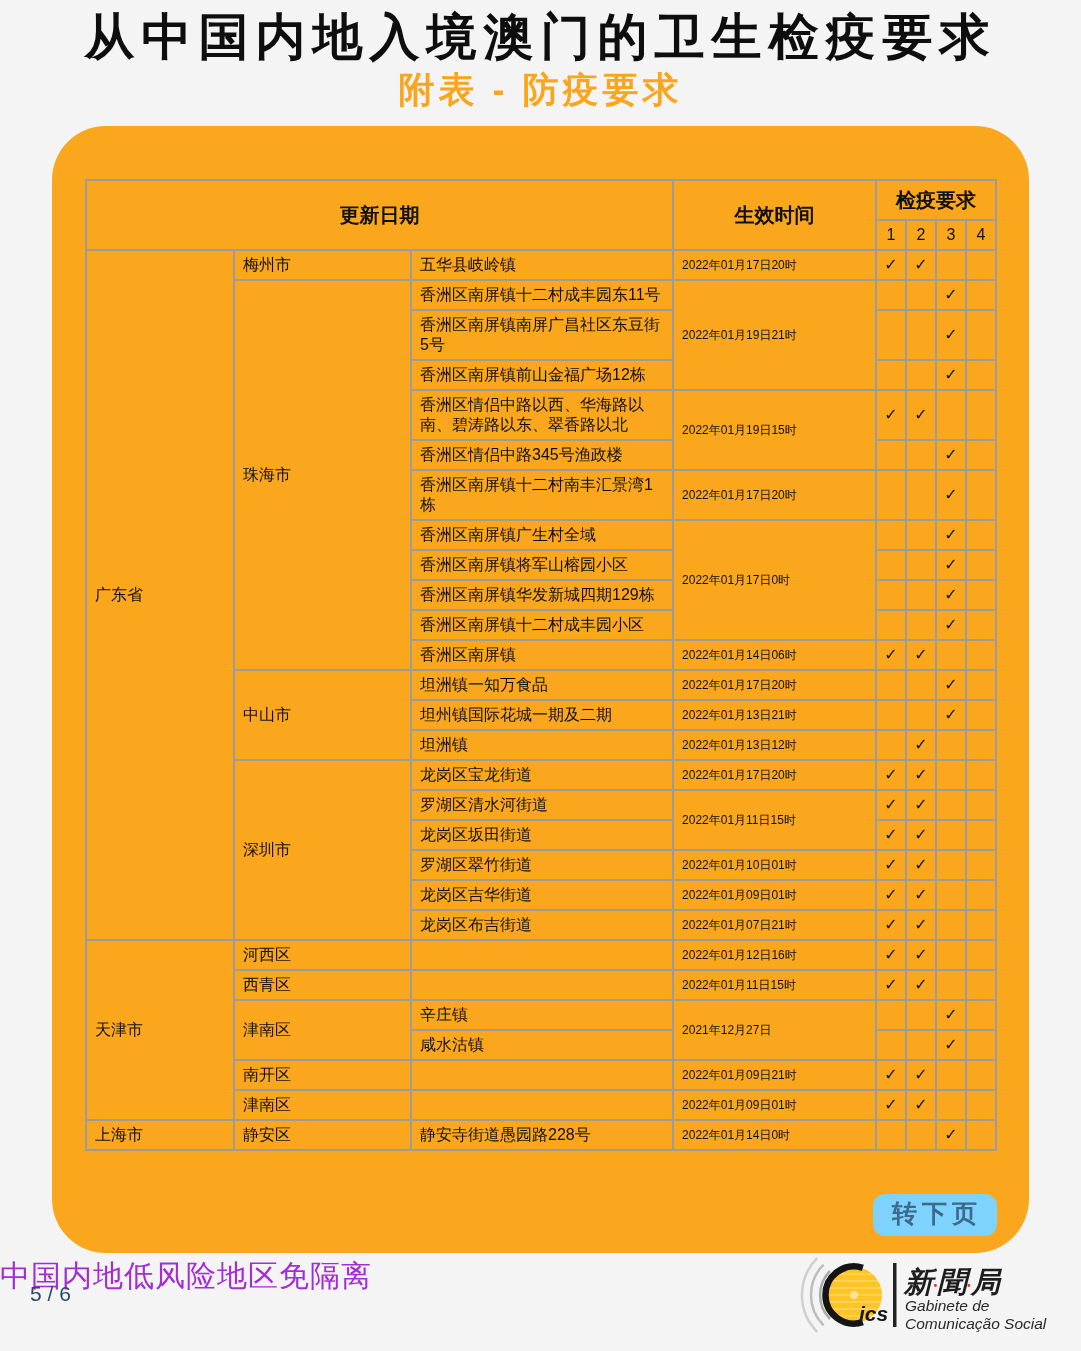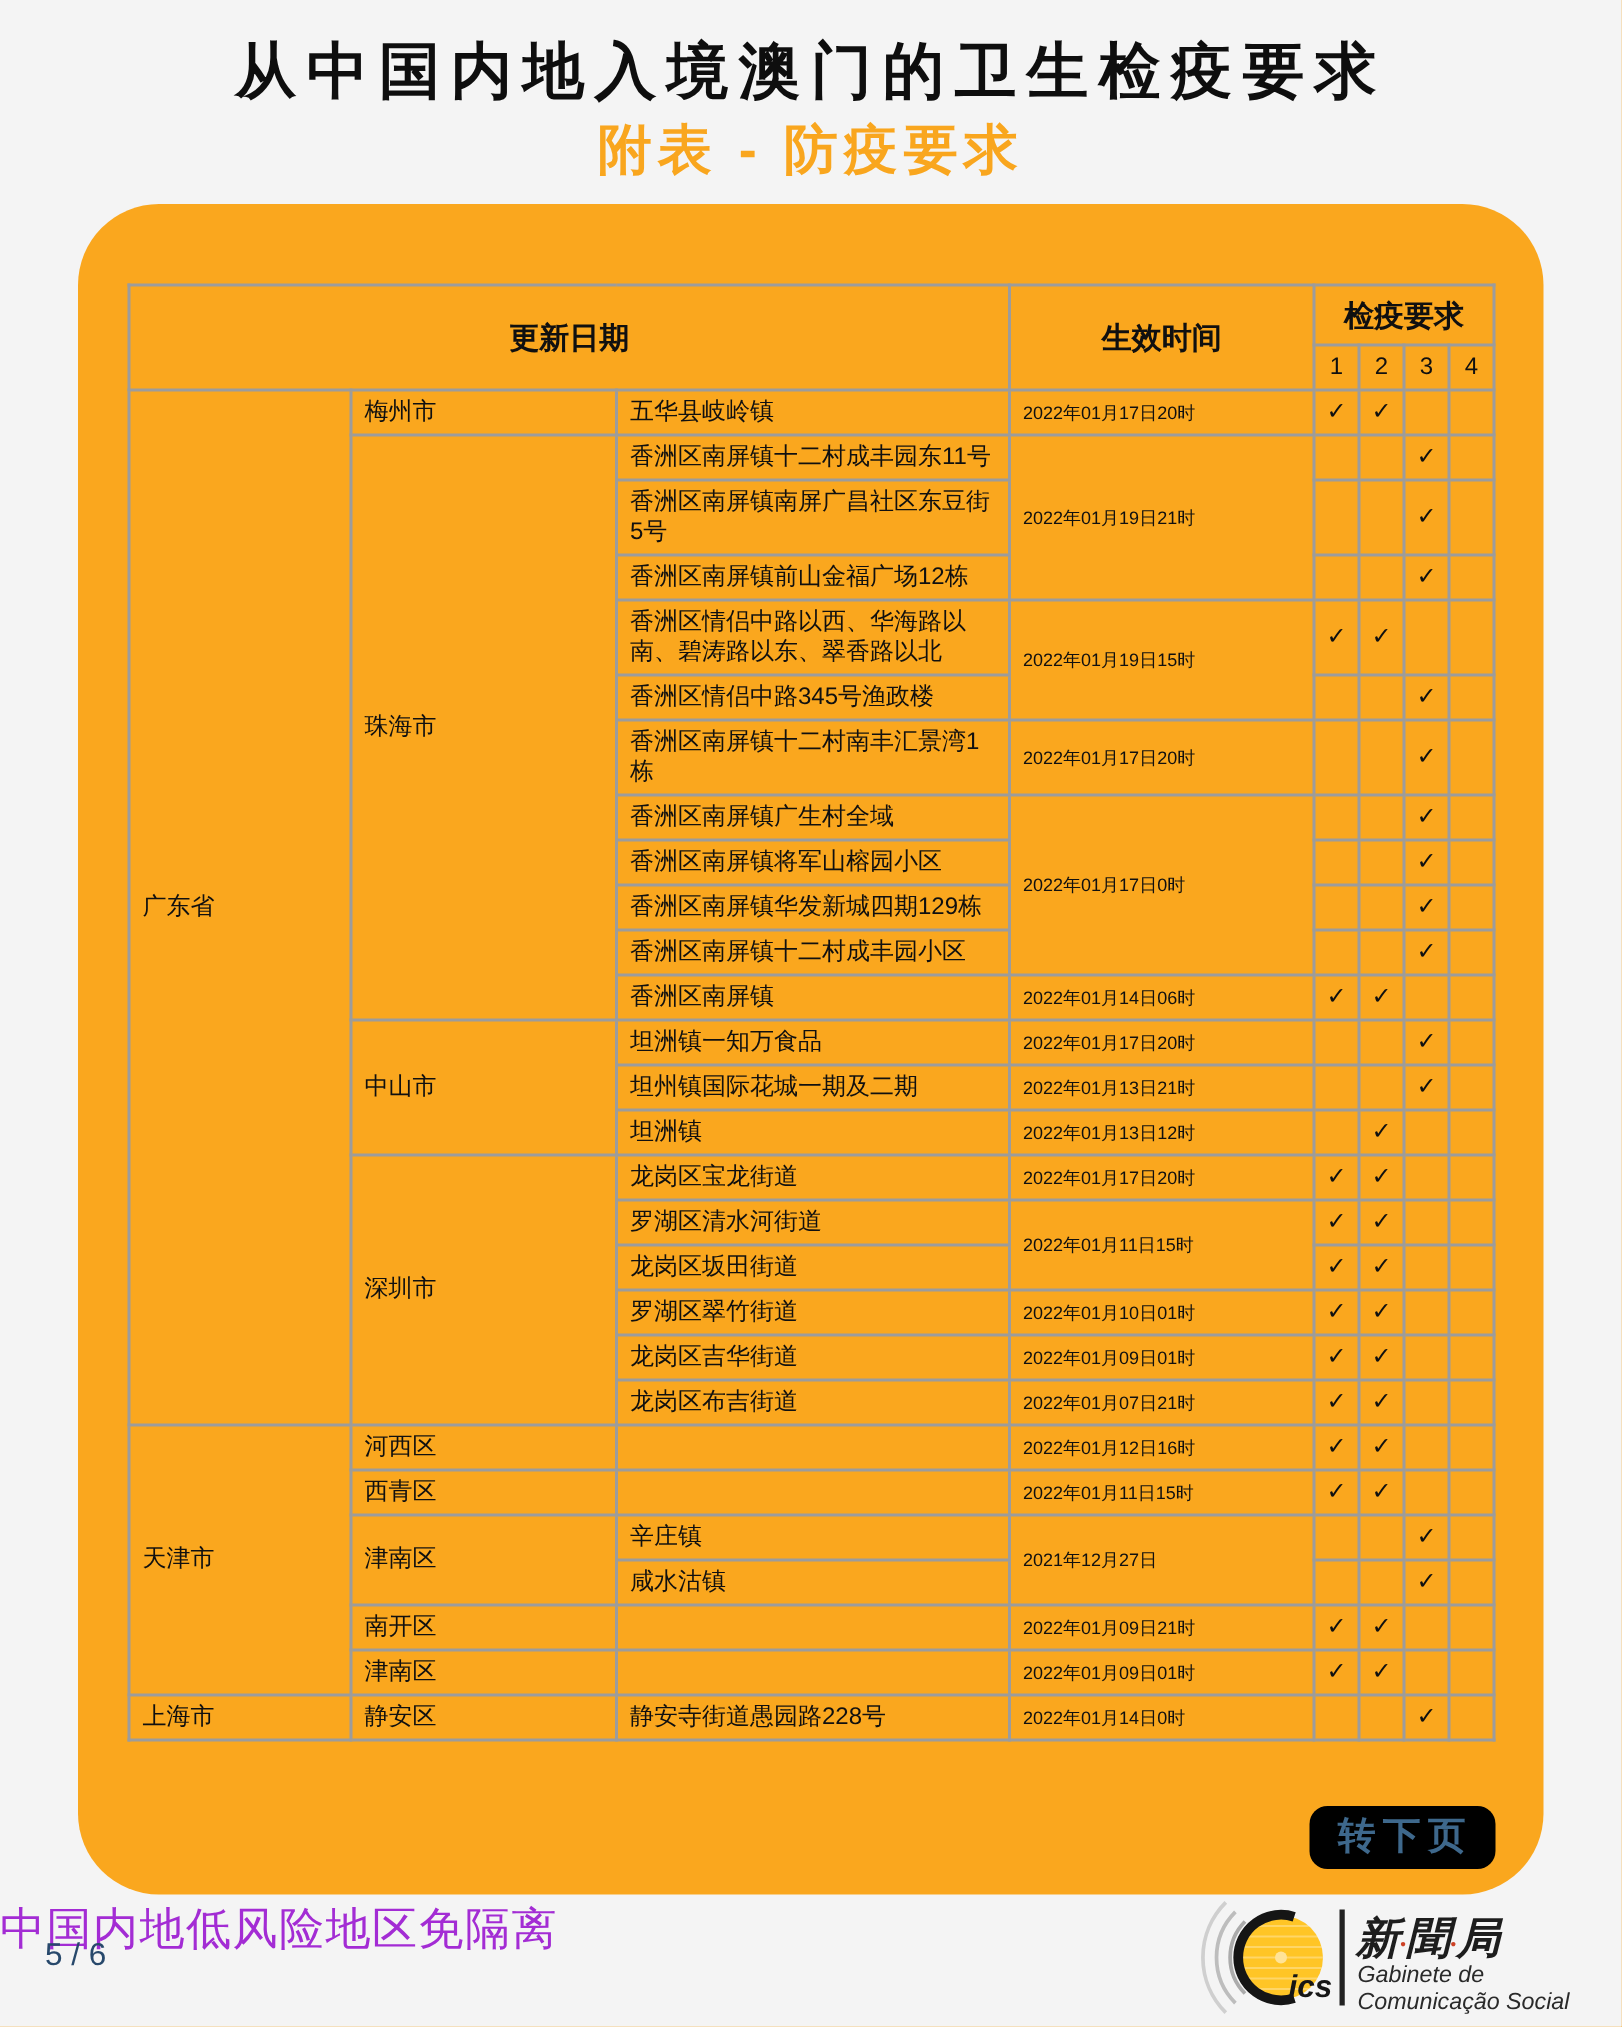--- a/index.html
+++ b/index.html
@@ -3,22 +3,22 @@
 <meta charset="utf-8">
 <style>
   html,body{
     margin:0; padding:0;
     width:1081px; height:1351px;
     background:#F4F4F4;
     overflow:hidden;
     font-family:"Liberation Sans","DejaVu Sans",sans-serif;
   }
   .title{
-    padding-top:23px; text-align:center;
-    font-size:41px; font-weight:bold; letter-spacing:7px; color:#0E0E0E;
+    padding-top:13px; text-align:center;
+    font-size:50px; font-weight:bold; letter-spacing:7px; color:#0E0E0E;
     line-height:48px;
   }
   .subtitle{
     text-align:center; font-size:36px; font-weight:bold; letter-spacing:4px;
     color:#F9A61E; line-height:54px; margin-top:2px;
   }
   .panel{
     position:relative;
     width:977px; height:1127px;
     margin:9px auto 0;
@@ -37,21 +37,21 @@
   td{
     font-size:16px; line-height:20px;
     padding:4px 4px 4px 8px;
     word-break:break-all;
   }
   td.prov, td.city{ }
   td.time{ font-size:12px; }
   td.chk{ text-align:center; padding:4px 0; font-weight:bold; }
   .next-btn{
     position:absolute; right:32px; bottom:17px;
-    background:#000000; color:#3E688C;
+    background:#7dd3fc; color:#3E688C;
     font-size:25px; font-weight:bold; letter-spacing:5px;
     padding:3px 15px 6px 19px;
     border-radius:12px; cursor:pointer;
   }
   .footer{ position:relative; height:88px; }
   .page-num{ position:absolute; left:30px; top:17px; font-size:21px; color:#27486B;margin-top:12px; }
   .update-date{ position:absolute; left:30px; top:44px; font-size:22px; color:#27486B; }
   .footer-note{
     position:absolute; left:0; width:100%; top:3px; text-align:left;
     font-size:30px; color:#A32CD4; letter-spacing:1px;

